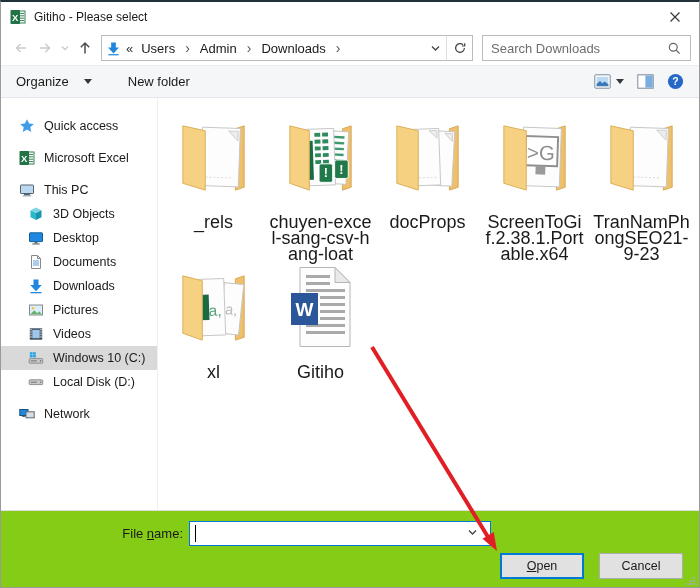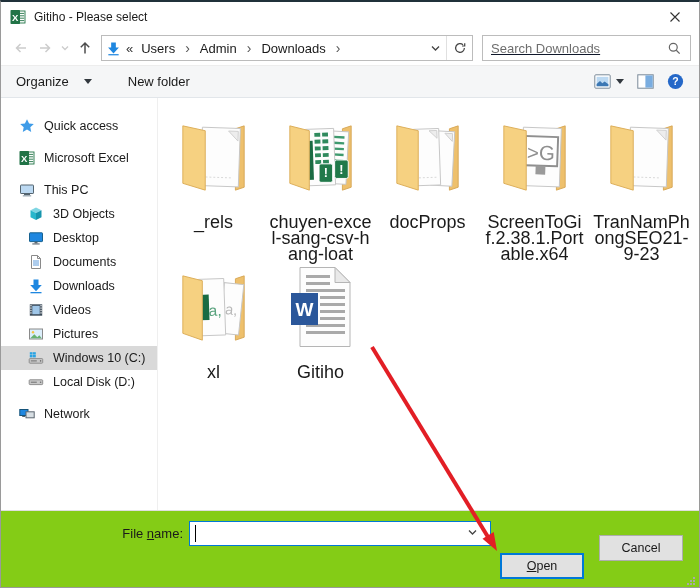--- a/index.html
+++ b/index.html
@@ -23,21 +23,21 @@
   .addr-icon { width:22px; display:flex; justify-content:center; flex:none; }
   .crumbs { display:flex; align-items:center; gap:2px; white-space:nowrap; }
   .crumb { padding:0 6px; }
   .crumb-sep { color:#555; font-size:14px; padding:0 2px; }
   .collapse-glyph { color:#333; font-size:13px; padding-left:2px; }
   .addr-spacer { flex:1; }
   .addr-chevron { width:22px; height:24px; display:flex; align-items:center; justify-content:center; flex:none; }
   .refresh-btn { width:26px; height:24px; border-left:1px solid #e0e0e0; display:flex; align-items:center; justify-content:center; flex:none; }
   .searchbox { flex:1; height:26px; border:1px solid #bcbcbc; background:#fff; margin-left:9px;
                display:flex; align-items:center; padding:0 8px; }
-  .searchbox input { flex:1; border:0; outline:0; font:inherit; color:#0f172a; background:transparent; min-width:0;text-decoration:underline; }
+  .searchbox input { flex:1; border:0; outline:0; font:inherit; color:#701a75; background:transparent; min-width:0; }
   .searchbox input::placeholder { color:#6d6d6d; opacity:1; }
 
   
   .cmdbar { height:33px; background:#f5f6f7; border-top:1px solid #ededed; border-bottom:1px solid #e2e6ea;
             display:flex; align-items:center; padding:0 15px; }
   .cmd-item { display:flex; align-items:center; gap:15px; margin-right:36px; }
   .tri-down { width:0; height:0; border-left:4px solid transparent; border-right:4px solid transparent; border-top:5px solid #32383e; }
   .cmd-right { margin-left:auto; display:flex; align-items:center; gap:13px; }
   .cmd-iconbtn { display:flex; align-items:center; gap:5px; }
 
@@ -63,21 +63,21 @@
               background:#fff; font:inherit; padding:0 24px 0 7px; outline:none; }
   .fn-caret { position:absolute; left:194px; top:14px; width:1px; height:17px; background:#000; }
   .fn-chevron { position:absolute; left:466px; top:15px; }
   .ft-combo { position:absolute; left:495px; top:9px; width:191px; height:26px; border:1px solid #858585;
               background:#fff; display:flex; align-items:center; padding:0 8px; }
   .ft-combo .label { flex:1; font-size:12.5px; }
   .tools { position:absolute; left:420px; top:47px; display:flex; align-items:center; gap:16px;margin-top:47px; }
   .btn { position:absolute; width:84px; height:26px; display:flex; align-items:center; justify-content:center;
          background:#e1e1e1; font-size:12.5px; }
   .open-btn { left:499px; top:42px; border:2px solid #0078d7; }
-  .cancel-btn { left:598px; top:24px; border:1px solid #adadad; }
+  .cancel-btn { left:598px; top:42px; border:1px solid #adadad; }
   .u { text-decoration:underline; }
   .grip { position:absolute; right:3px; bottom:3px; }
 
   
   .arrow-overlay { position:absolute; left:0; top:0; z-index:40; pointer-events:none; }
   .chev { stroke:#444; stroke-width:1.3; fill:none; }
   svg text { font-family:"Liberation Sans","DejaVu Sans",sans-serif; }
 </style>
 </head>
 <body>
@@ -246,42 +246,42 @@
       </div>
       <div class="side-item child">
         <svg class="side-icon" viewBox="0 0 16 16">
           <path d="M5.5 1.5h5V7h3.3L8 13.2 2.2 7h3.3z" fill="#1f87e0"></path>
           <rect x="2.5" y="14" width="11" height="1.3" fill="#1f87e0"></rect>
         </svg>
         <span>Downloads</span>
       </div>
       <div class="side-item child">
         <svg class="side-icon" viewBox="0 0 16 16">
+          <rect x="1.5" y="3" width="13" height="10" fill="#dceefb" stroke="#8a8a8a"></rect>
+          <circle cx="5" cy="6.3" r="1.2" fill="#f5c242"></circle>
+          <path d="M2.3 12.2l4-4 3 3 2-2 2.4 3z" fill="#67b26f"></path>
+        </svg>
+        <span>Pictures</span>
+      </div>
+      <div class="side-item child">
+        <svg class="side-icon" viewBox="0 0 16 16">
           <rect x="1.8" y="2.3" width="12.4" height="11.4" fill="#3d4c5a"></rect>
           <rect x="4.3" y="3.8" width="7.4" height="8.4" fill="#9fc6e8"></rect>
           <g fill="#fff">
             <rect x="2.4" y="3" width="1.1" height="1.4"></rect>
               <rect x="2.4" y="5.4" width="1.1" height="1.4"></rect>
             <rect x="2.4" y="7.8" width="1.1" height="1.4"></rect>
               <rect x="2.4" y="10.2" width="1.1" height="1.4"></rect>
             <rect x="12.5" y="3" width="1.1" height="1.4"></rect>
               <rect x="12.5" y="5.4" width="1.1" height="1.4"></rect>
             <rect x="12.5" y="7.8" width="1.1" height="1.4"></rect>
               <rect x="12.5" y="10.2" width="1.1" height="1.4"></rect>
           </g>
         </svg>
         <span>Videos</span>
-      </div>
-      <div class="side-item child">
-        <svg class="side-icon" viewBox="0 0 16 16">
-          <rect x="1.5" y="3" width="13" height="10" fill="#dceefb" stroke="#8a8a8a"></rect>
-          <circle cx="5" cy="6.3" r="1.2" fill="#f5c242"></circle>
-          <path d="M2.3 12.2l4-4 3 3 2-2 2.4 3z" fill="#67b26f"></path>
-        </svg>
-        <span>Pictures</span>
       </div>
       <div class="side-item child selected">
         <svg class="side-icon" viewBox="0 0 16 16">
           <g fill="#29a3e3">
             <rect x="1.8" y="2.2" width="2.8" height="2.4"></rect>
               <rect x="5" y="2.2" width="2.8" height="2.4"></rect>
             <rect x="1.8" y="5" width="2.8" height="2.4"></rect>
               <rect x="5" y="5" width="2.8" height="2.4"></rect>
           </g>
           <rect x="1.2" y="8.6" width="13.5" height="4.6" rx="0.8" fill="#c9c9c9" stroke="#8f8f8f"></rect>

